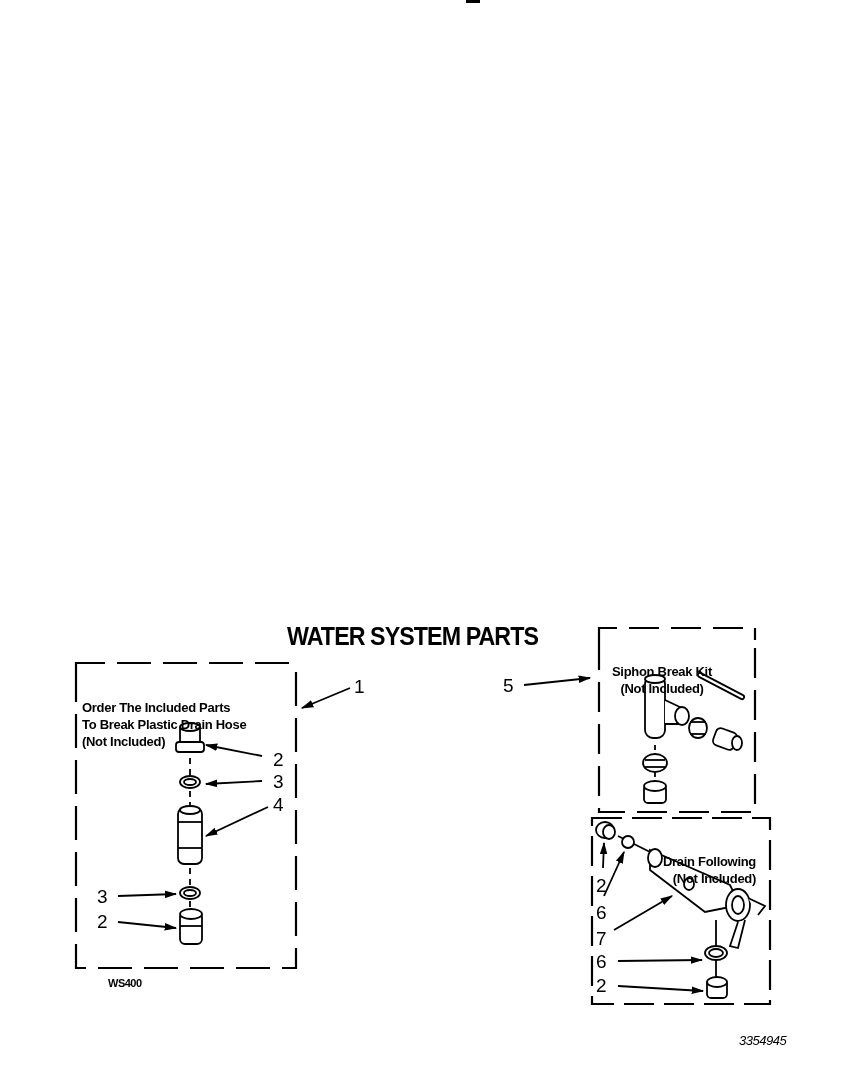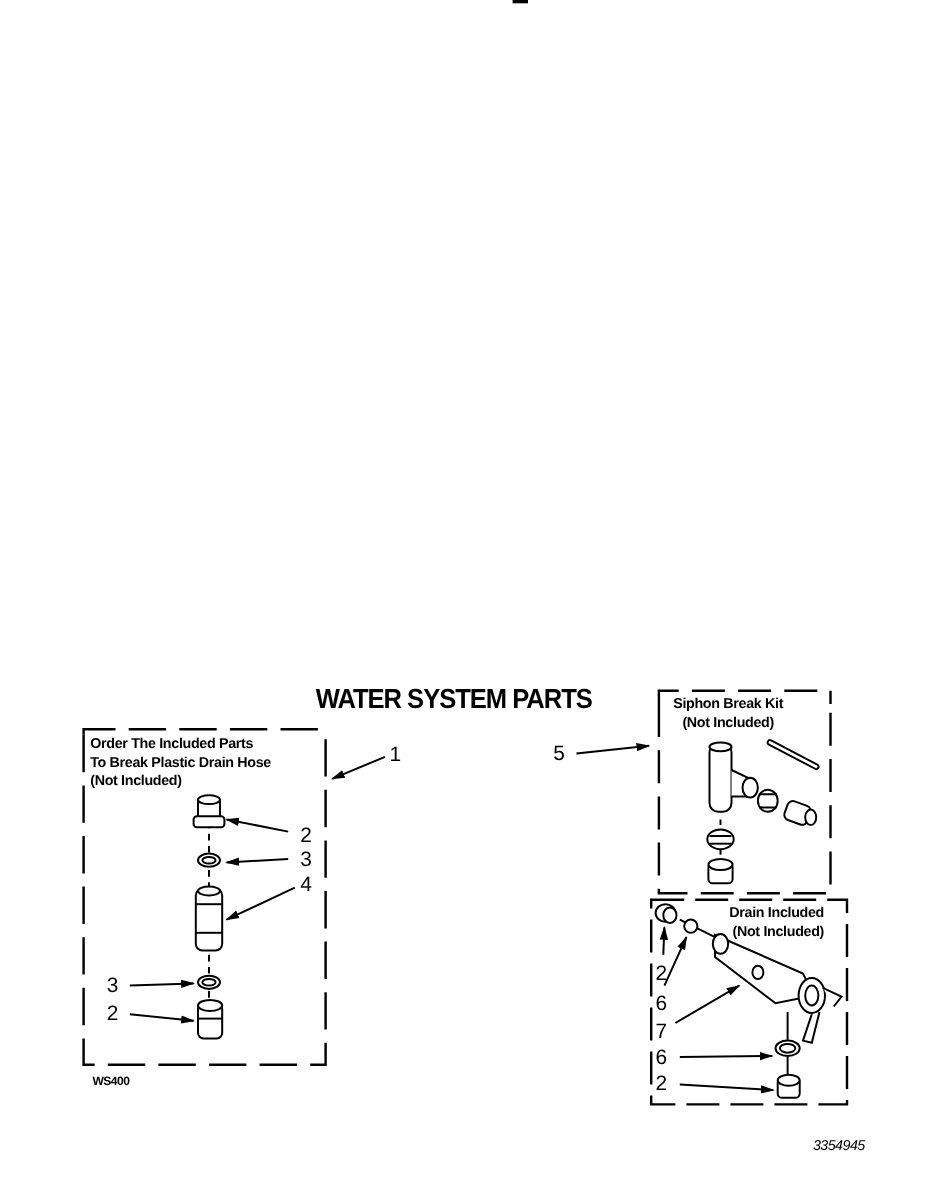--- a/index.html
+++ b/index.html
@@ -1,21 +1,21 @@
 <!DOCTYPE html>
 <html><head>
 <meta charset="utf-8">
 <style>
   html, body { margin: 0; padding: 0; background: #ffffff; }
   body { width: 864px; height: 1089px; position: relative; overflow: hidden;
          font-family: "Liberation Sans", "DejaVu Sans", sans-serif; color: #000; }
   .abs { position: absolute; }
   .title { left: 287px; top: 622px; font-size: 25px; font-weight: bold; letter-spacing: -1px;
            transform: scaleX(0.93); transform-origin: left top; white-space: nowrap; }
-  .boxlabel { font-size: 13px; font-weight: bold; line-height: 17px; white-space: nowrap; letter-spacing: -0.3px; }
+  .boxlabel { font-size: 13px; font-weight: bold; line-height: 17px; white-space: nowrap; letter-spacing: -0.3px; margin-top: 32px; }
   .callout { font-size: 19px; font-weight: normal; line-height: 19px; }
   .code { font-size: 11px; font-weight: bold; letter-spacing: -0.5px; }
   .docnum { font-size: 13px; letter-spacing: -0.5px; font-style: italic; }
   svg.layer { position: absolute; left: 0; top: 0; }
 </style>
 </head>
 <body>
 
 <svg class="layer" width="864" height="1089" viewBox="0 0 864 1089">
   <defs>
@@ -141,33 +141,33 @@
   <div>To Break Plastic Drain Hose</div>
   <div>(Not Included)</div>
 </div>
 
 <div class="abs boxlabel" style="left:612px; top:631px; text-align:center;">
   <div>Siphon Break Kit</div>
   <div>(Not Included)</div>
 </div>
 
 <div class="abs boxlabel" style="left:663px; top:821px; text-align:right;">
-  <div>Drain Included</div>
+  <div>Drain Following</div>
   <div>(Not Included)</div>
 </div>
 
 <div class="abs callout" style="left:354px; top:677px;">1</div>
 <div class="abs callout" style="left:503px; top:676px;">5</div>
 
 <div class="abs callout" style="left:273px; top:750px;">2</div>
 <div class="abs callout" style="left:273px; top:772px;">3</div>
 <div class="abs callout" style="left:273px; top:795px;">4</div>
 <div class="abs callout" style="left:97px; top:887px;">3</div>
 <div class="abs callout" style="left:97px; top:912px;">2</div>
 
 <div class="abs callout" style="left:596px; top:876px;">2</div>
 <div class="abs callout" style="left:596px; top:903px;">6</div>
 <div class="abs callout" style="left:596px; top:929px;">7</div>
 <div class="abs callout" style="left:596px; top:952px;">6</div>
 <div class="abs callout" style="left:596px; top:976px;">2</div>
 
-<div class="abs code" style="left:84px; top:977px;">WS400</div>
+<div class="abs code" style="left:108px; top:977px;">WS400</div>
 <div class="abs docnum" style="left:739px; top:1033px;">3354945</div>
 
 </body></html>

